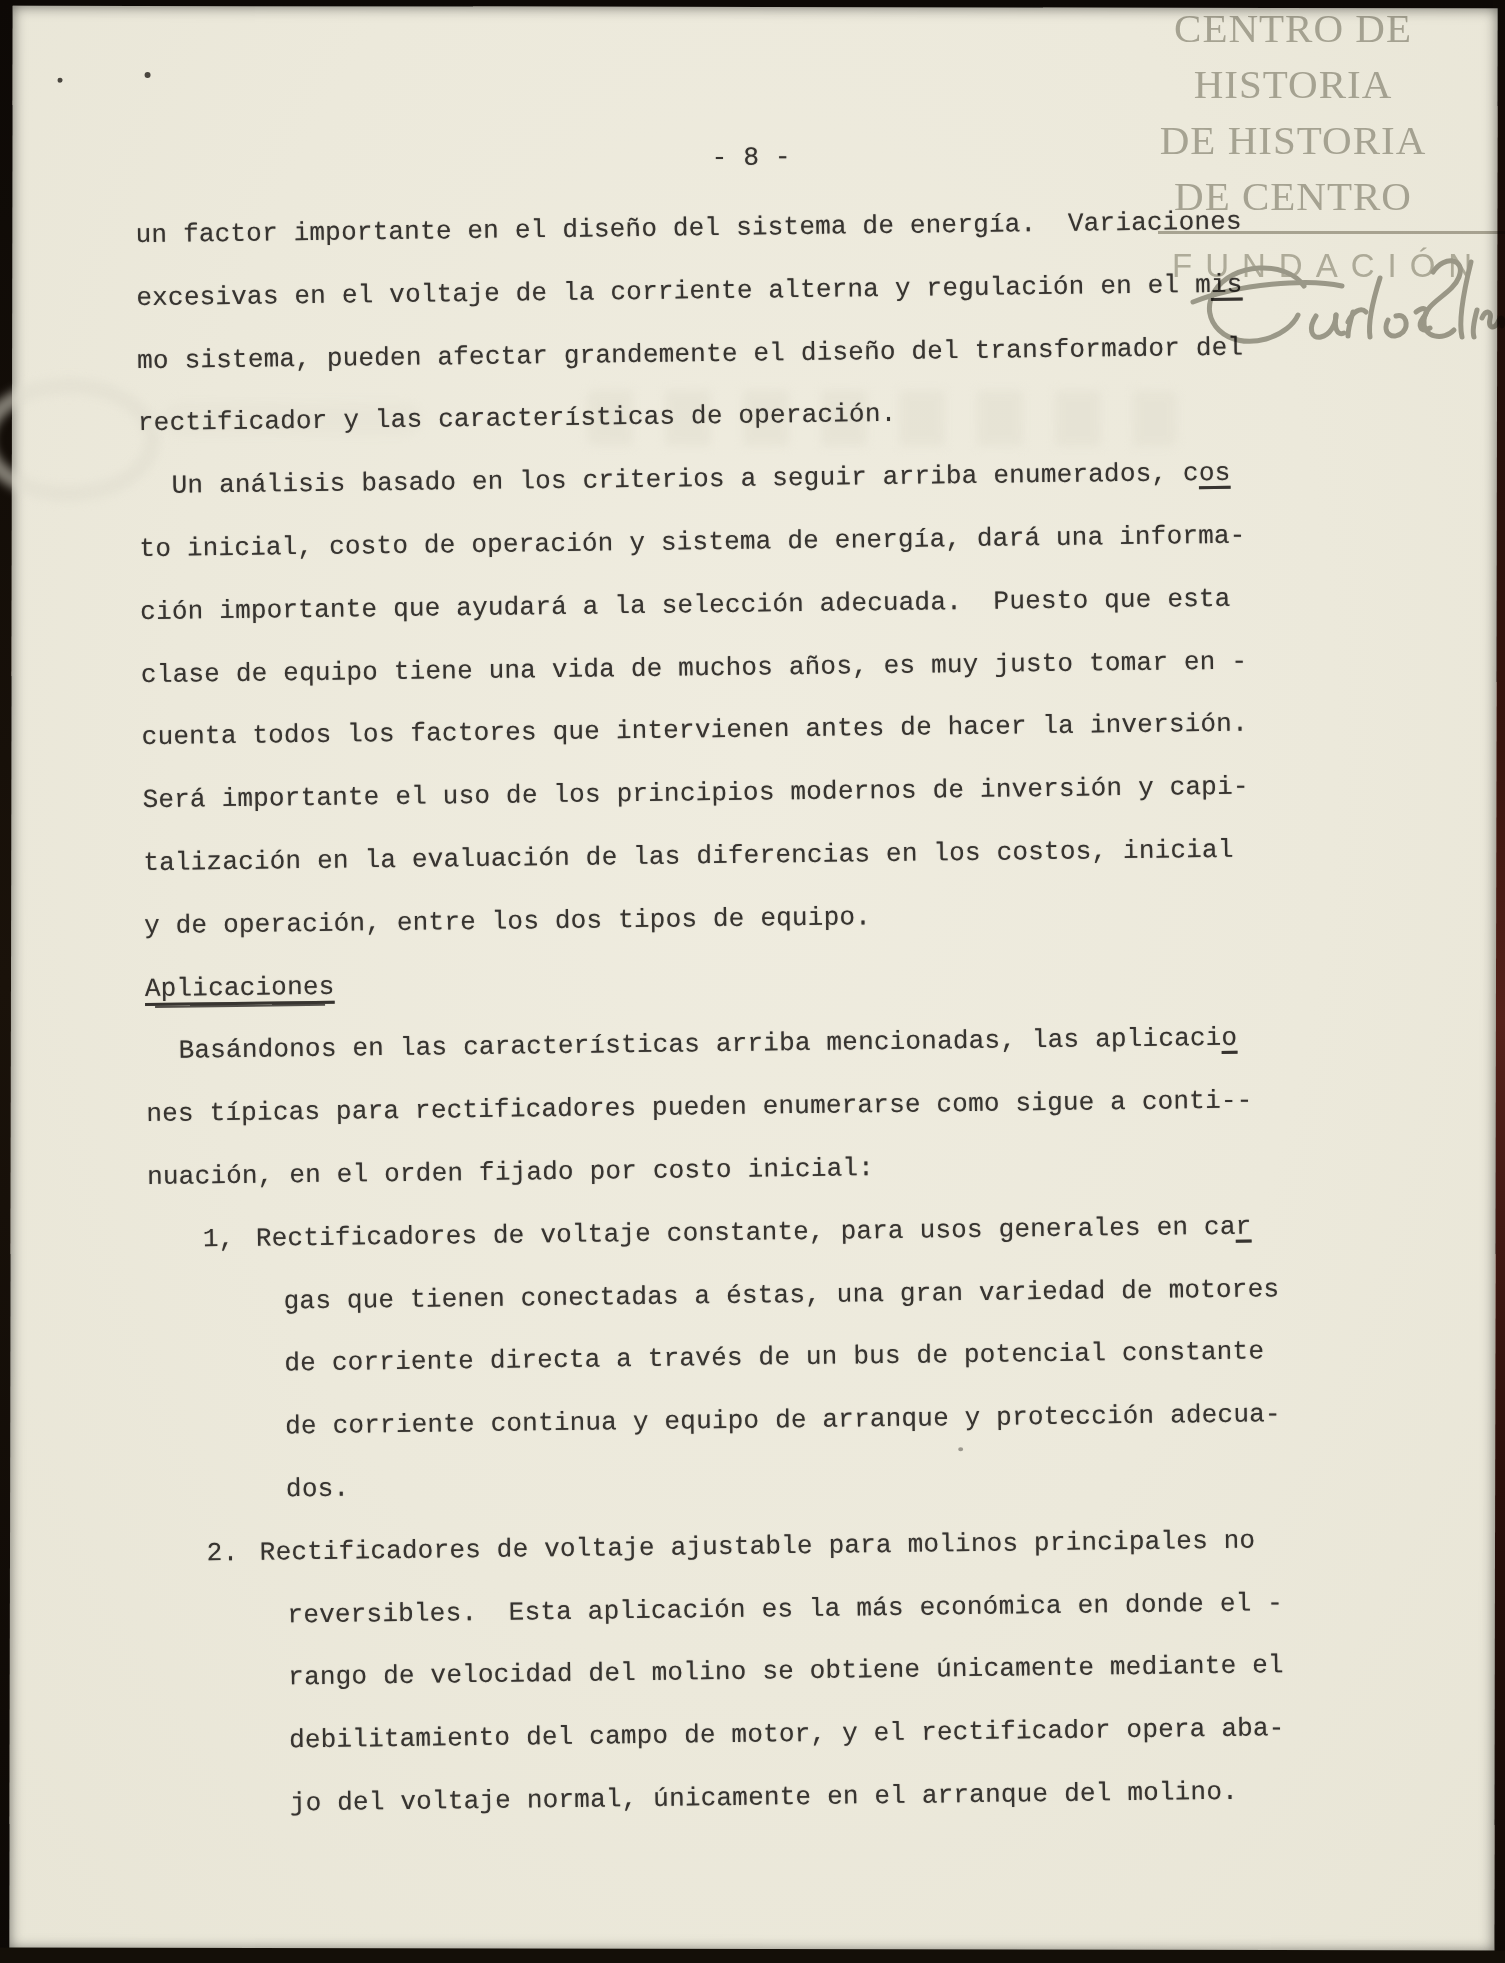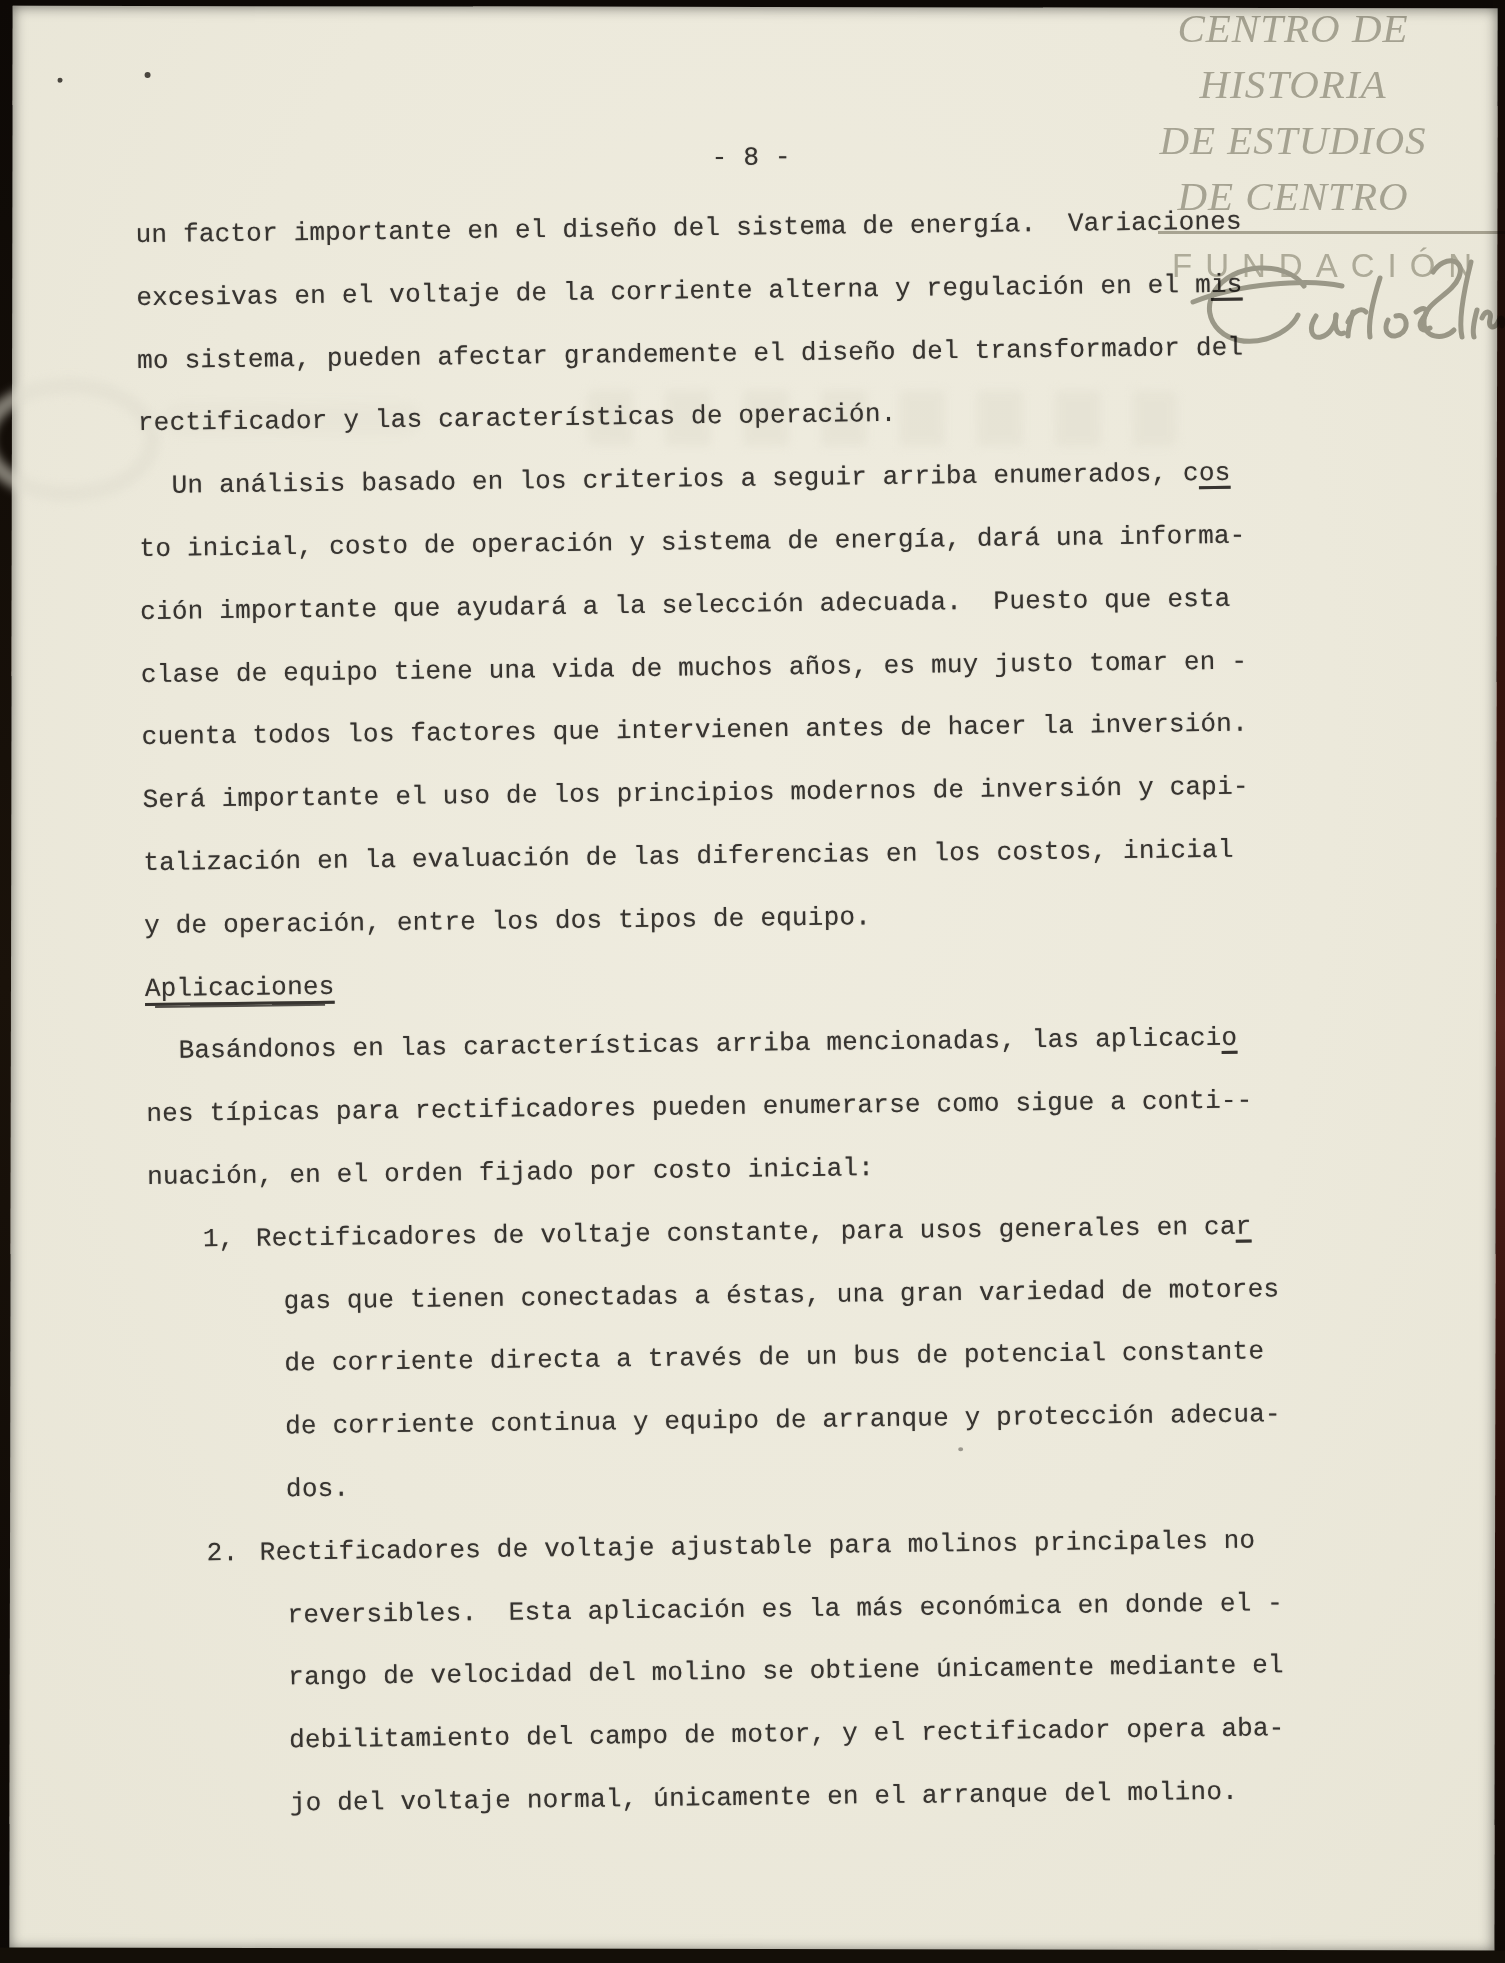--- a/index.html
+++ b/index.html
@@ -60,21 +60,21 @@
     padding-bottom:2px;
   }
   .u{text-decoration:underline;text-decoration-thickness:2.5px;text-underline-offset:6px;}
   
   #watermark{position:absolute;left:0;top:0;width:1505px;height:1963px;z-index:4;
     mix-blend-mode:multiply;pointer-events:none;}
   #wm-title{
     position:absolute;left:1128px;top:0px;width:330px;
     text-align:center;
     font-family:"Liberation Serif","DejaVu Serif",serif;
-    font-size:41px;line-height:56px;color:#b3b2aa;letter-spacing:1px;font-style:italic;
+    font-size:41px;line-height:56px;color:#b3b2aa;letter-spacing:1px;
   }
   #wm-rule{position:absolute;left:1158px;top:231px;width:347px;height:3px;background:#a8a49a;opacity:.85;}
   #wm-foundation{
     position:absolute;left:1172px;top:247px;
     font-family:"Liberation Sans",sans-serif;
     font-size:33px;letter-spacing:13px;color:#bcbbb2;
   }
   #wm-signature{position:absolute;left:1190px;top:240px;}
   #wm-signature svg{display:block;}
   .sig-label{position:absolute;width:1px;height:1px;overflow:hidden;opacity:0;}
@@ -122,21 +122,21 @@
         <div class="line c"><span>reversibles.  Esta aplicación es la más económica en donde el -</span></div>
         <div class="line c"><span>rango de velocidad del molino se obtiene únicamente mediante el</span></div>
         <div class="line c"><span>debilitamiento del campo de motor, y el rectificador opera aba-</span></div>
         <div class="line c"><span>jo del voltaje normal, únicamente en el arranque del molino.</span></div>
       </div>
   </div>
 
   <div id="watermark">
     <div id="wm-title"><span>CENTRO DE</span><br>
       <span>HISTORIA</span><br>
-      <span>DE ESTUDIOS</span><br>
+      <span>DE HISTORIA</span><br>
       <span>DE CENTRO</span>
     </div>
     <div id="wm-rule"></div>
     <div id="wm-foundation">FUNDACIÓN</div>
     <div id="wm-signature">
       <span class="sig-label">Carlos Slim</span>
       <svg width="315" height="152" viewBox="0 0 315 152" fill="none">
         <g stroke="#a7a69e" stroke-width="5" stroke-linecap="round" stroke-linejoin="round" fill="none">
 
           <path d="M114,46 C96,20 42,22 24,52 C8,80 36,110 76,99 C93,94 104,84 108,75"></path>

